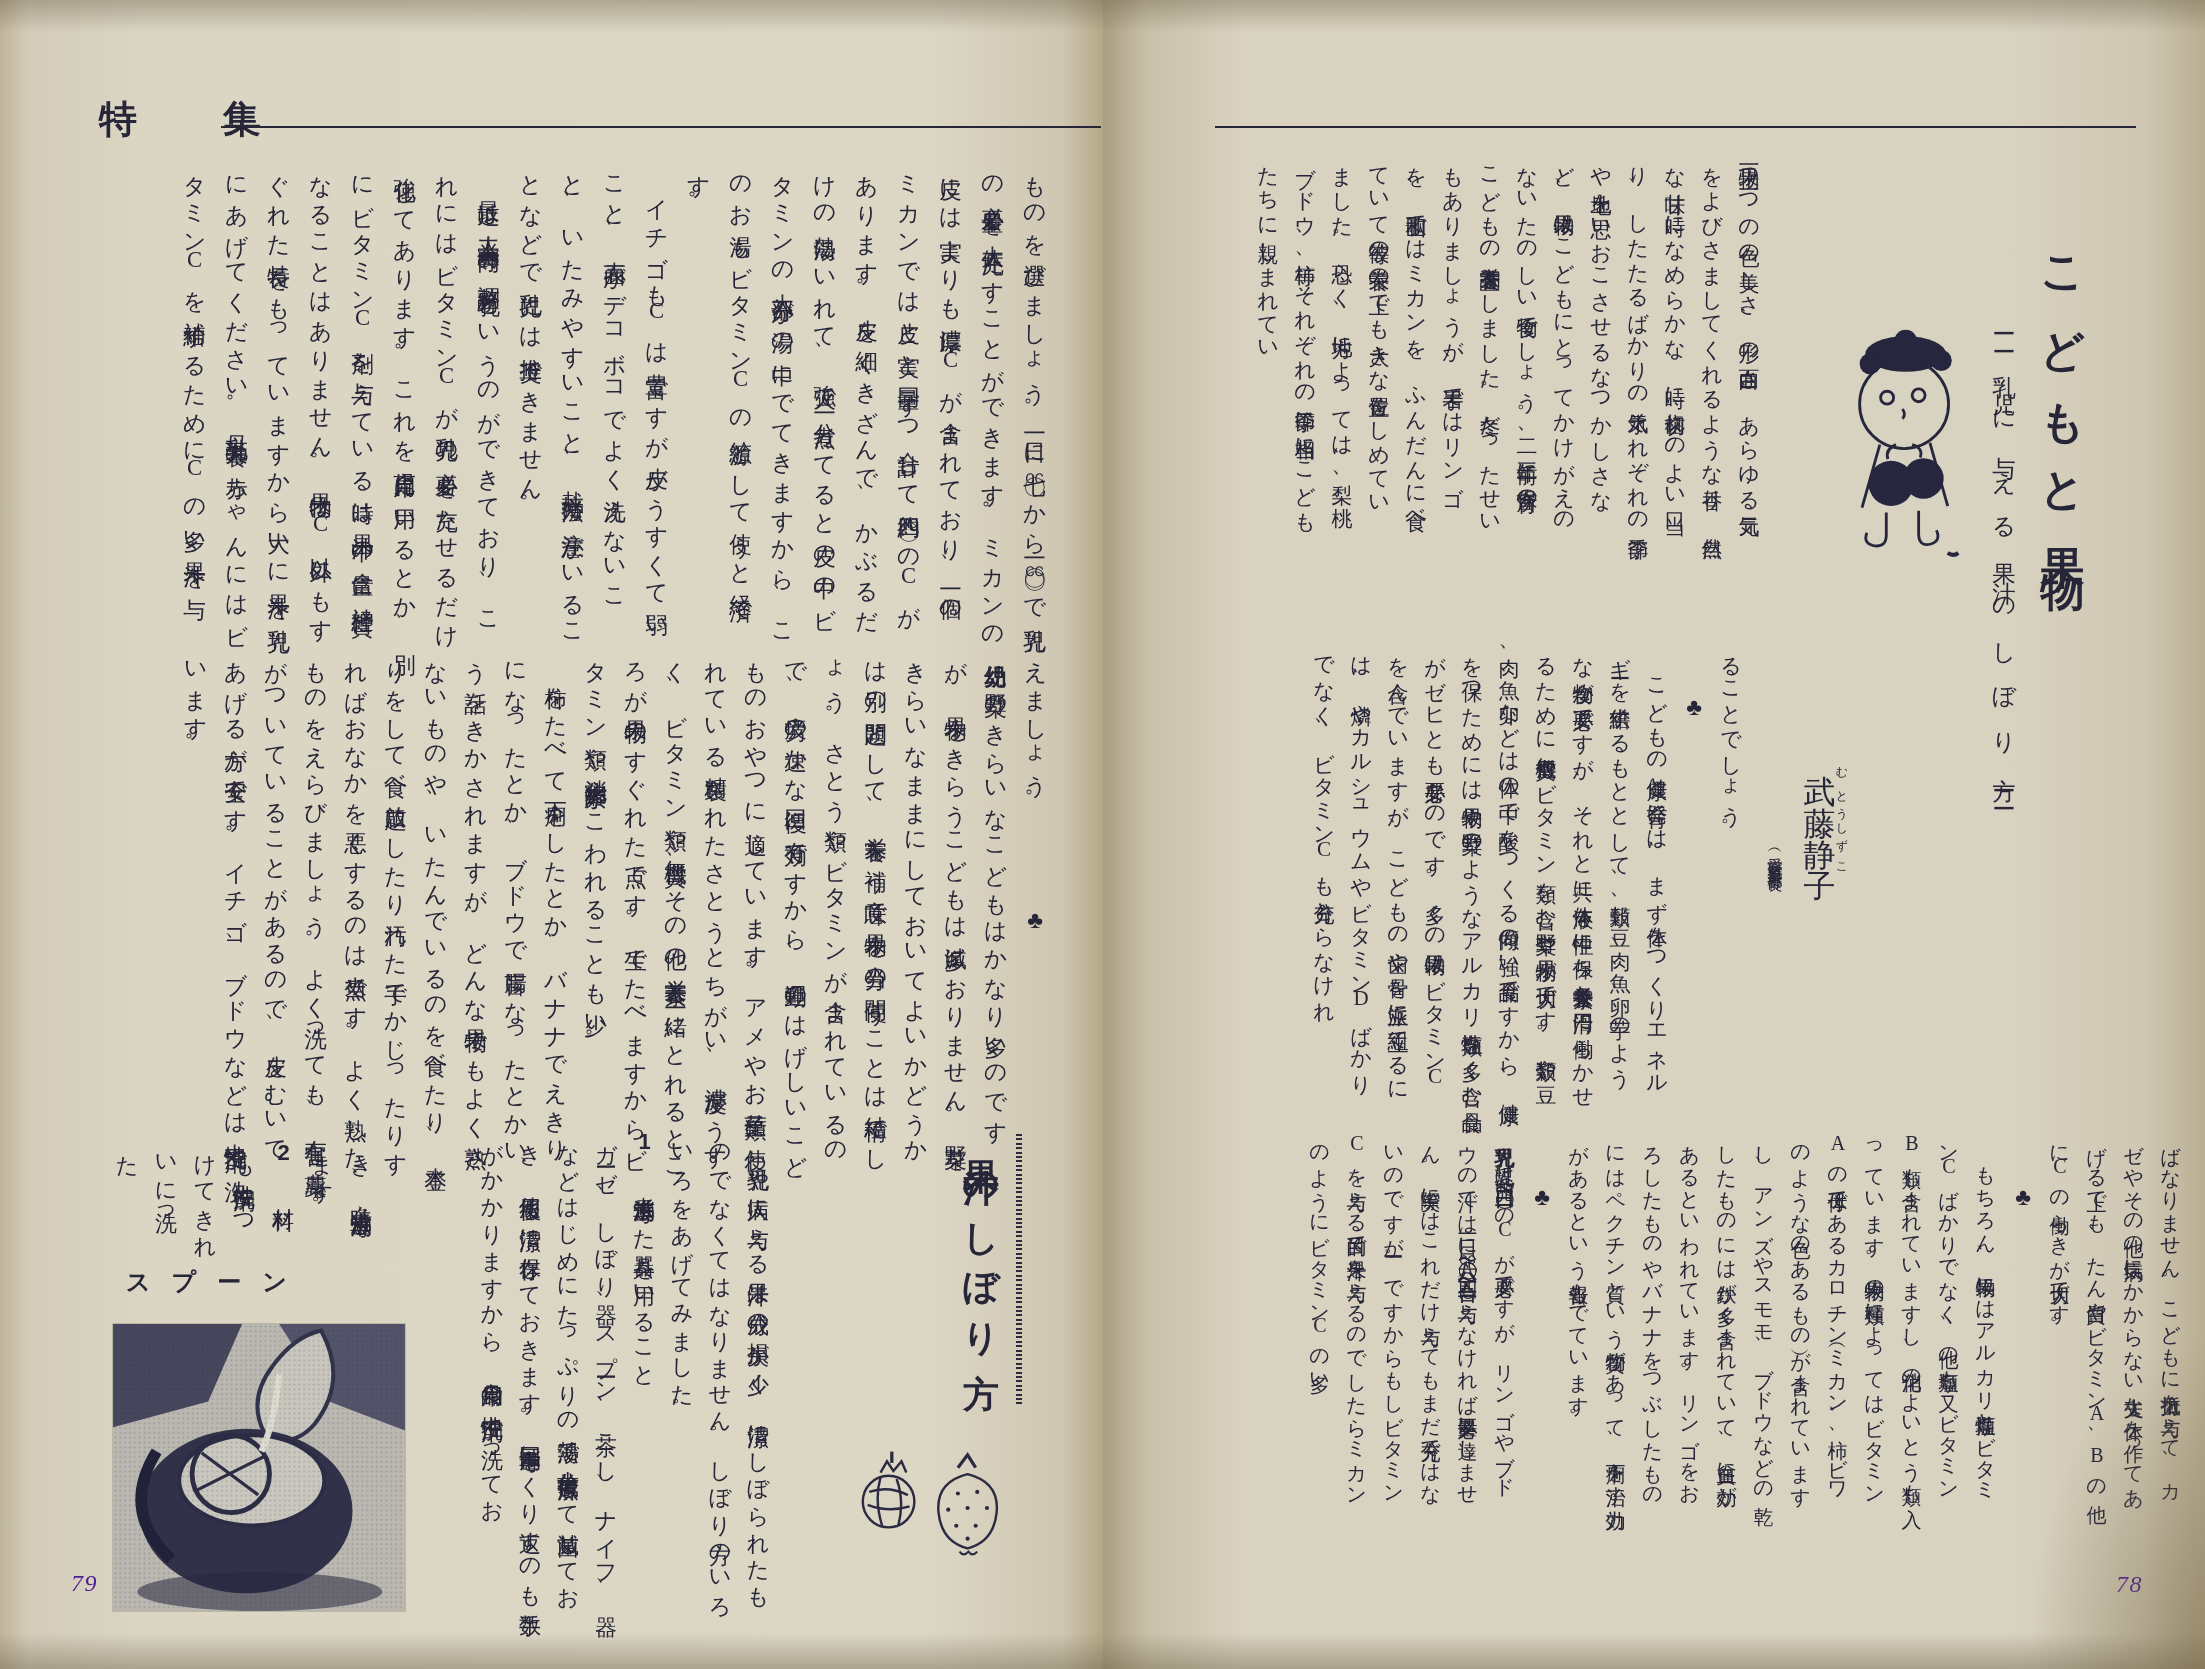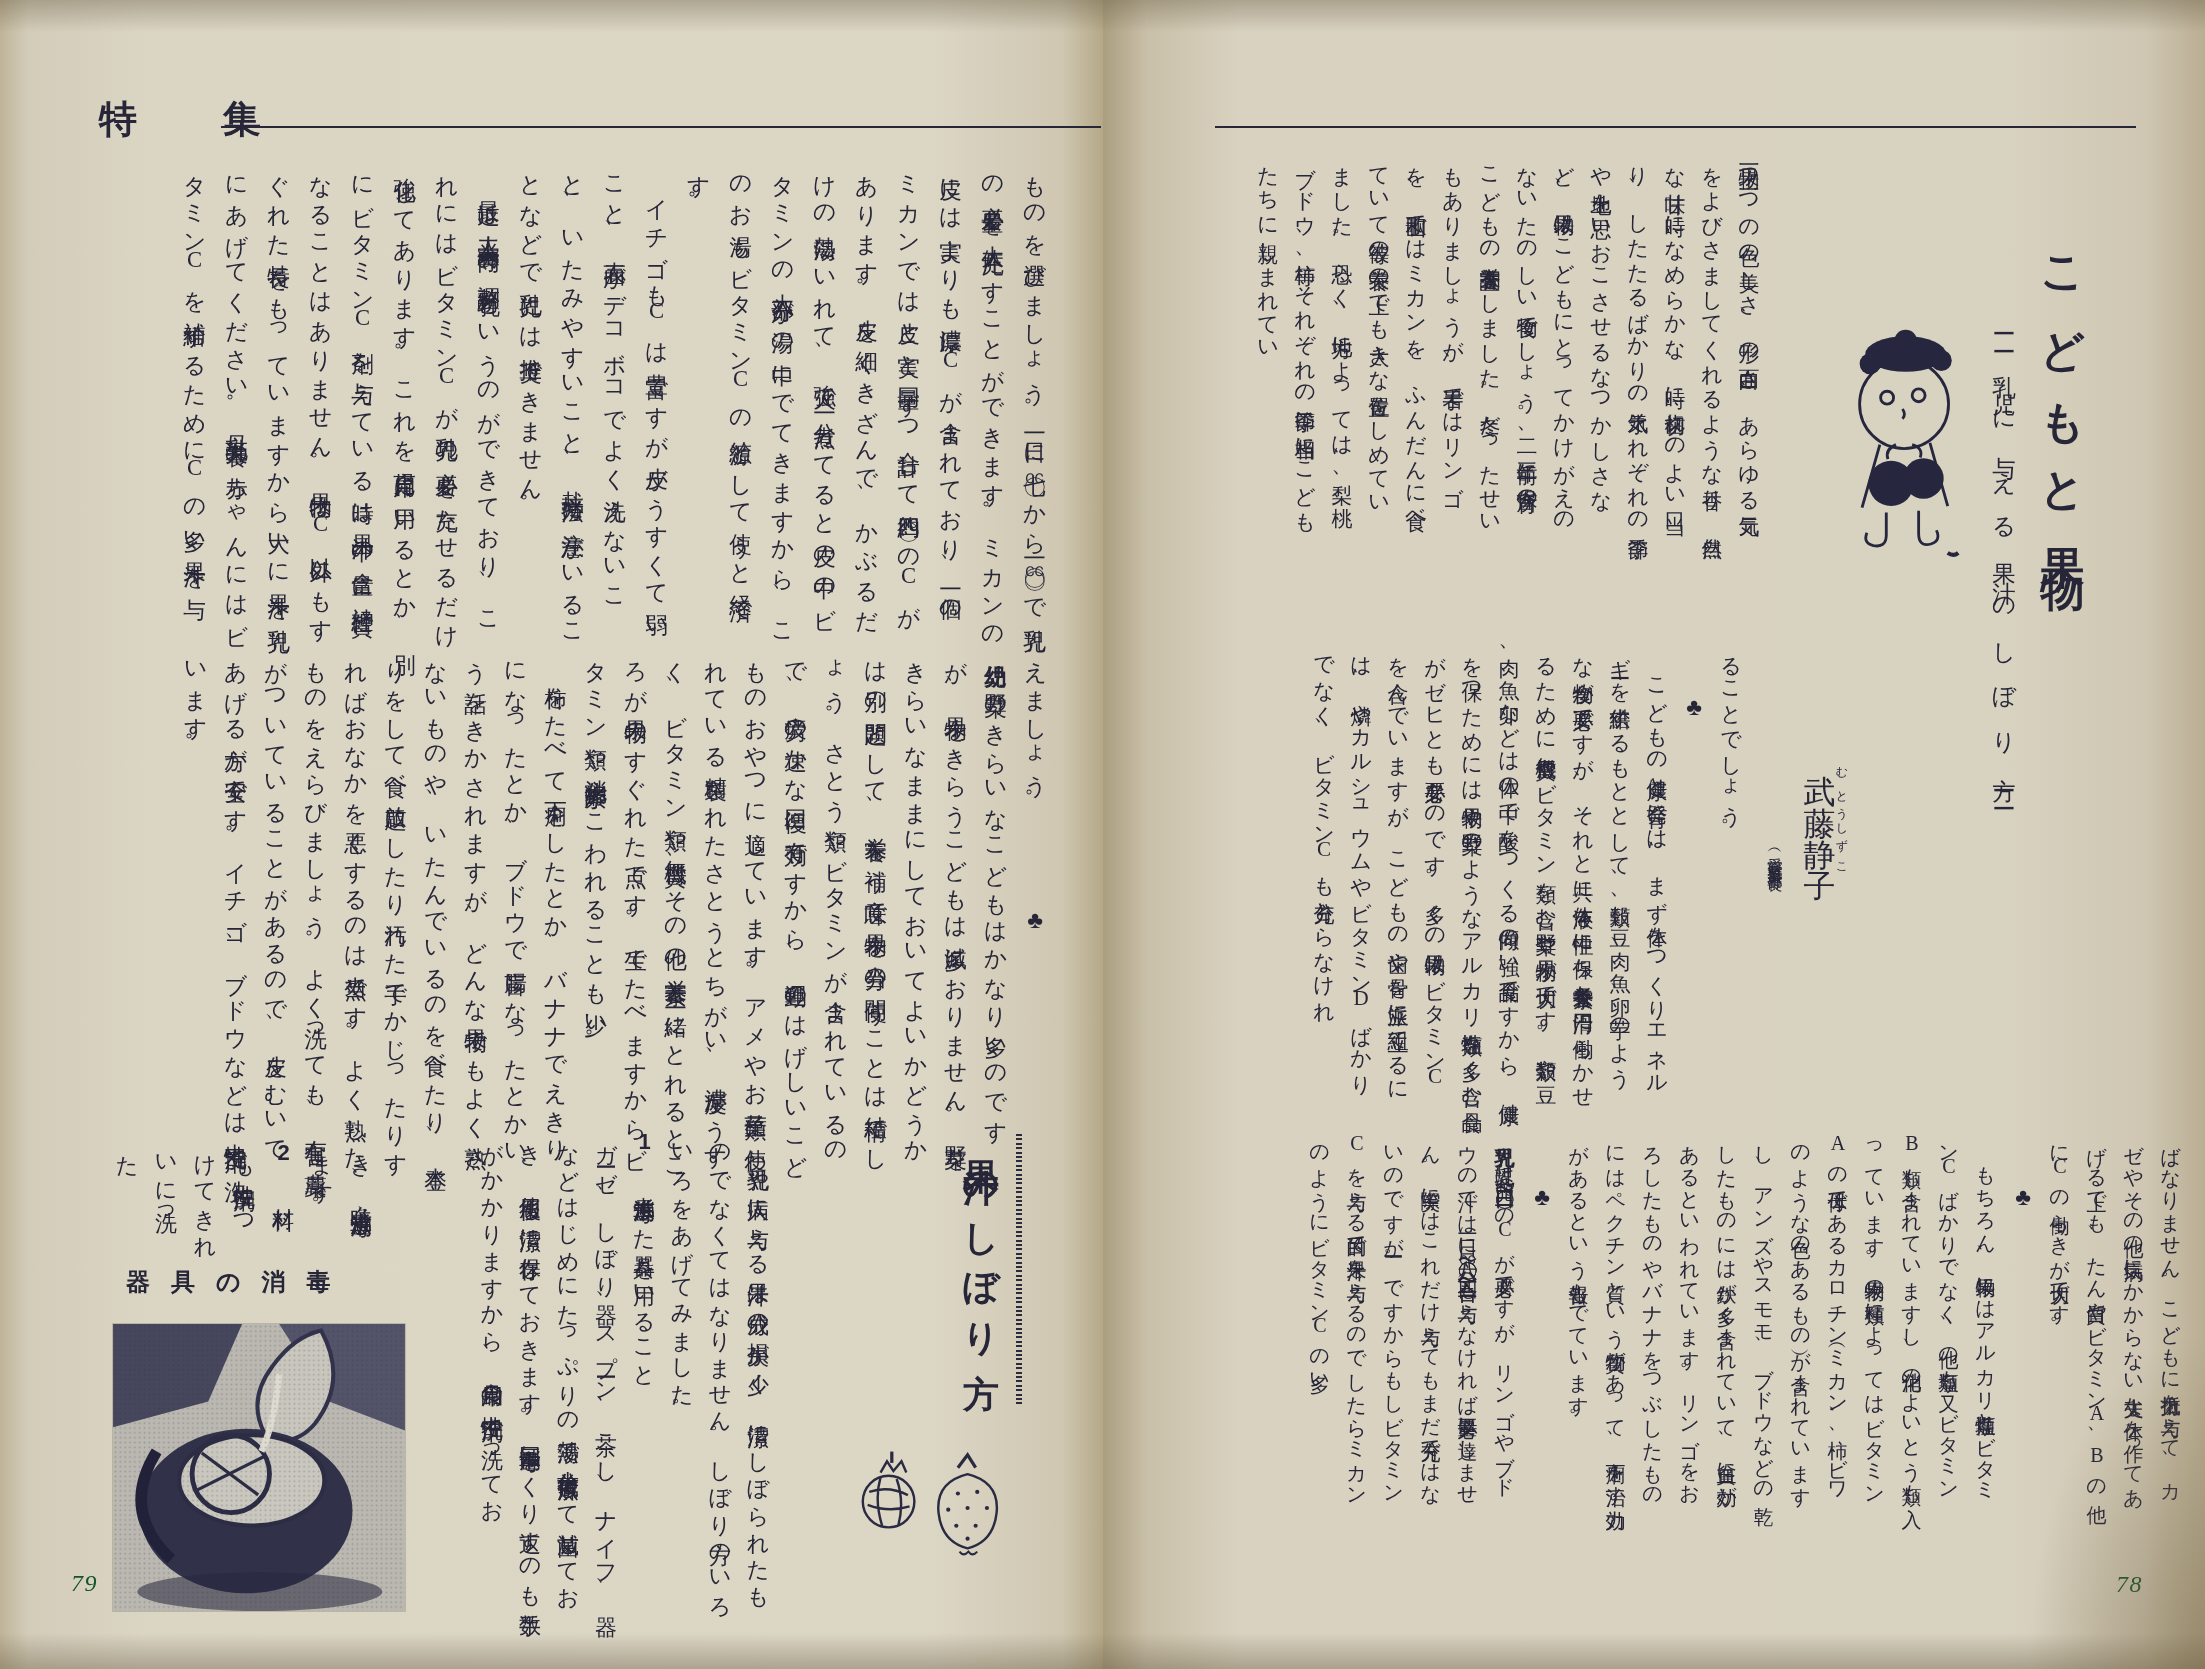--- a/index.html
+++ b/index.html
@@ -22,21 +22,21 @@
   #edgeBottom{left:0;bottom:0;width:2205px;height:37px;
     background:linear-gradient(0deg,rgba(90,78,52,.38),rgba(90,78,52,0));}
 
   .vt{position:absolute;writing-mode:vertical-rl;text-orientation:upright;color:var(--ink)}
   .vt div{display:block}
   .ind{text-indent:1em}
   .gothic,b{font-family:"Liberation Sans","DejaVu Sans",sans-serif}
   b{font-weight:700}
   .clubcol{padding-top:52px;font-size:24px;letter-spacing:0}
   .rule{position:absolute;background:var(--ink);height:2.4px}
-  .pagenum{position:absolute;font-style:italic;font-size:24px;color:#14532d;letter-spacing:1.6px}
+  .pagenum{position:absolute;font-style:italic;font-size:24px;color:#4c1d95;letter-spacing:1.6px}
 
   
   #tokushu{position:absolute;left:99px;top:94px;font-size:38px;font-weight:700;
     letter-spacing:24px;color:var(--ink)}
   #ruleL{left:221px;top:126px;width:880px}
   #bandL1{left:31px;top:160px;width:1024px;height:480px;font-size:22.6px;letter-spacing:3.2px;line-height:42px}
   #bandL2{left:31px;top:646px;width:1024px;height:525px;font-size:22.6px;letter-spacing:2.4px;line-height:40px}
   #bandL2 .gapclub{padding-top:95px;font-size:24px}
   #shiboriHead{left:956px;top:1132px;height:284px;font-size:36px;font-weight:700;letter-spacing:8px}
   #dashRule{position:absolute;left:1016px;top:1134px;width:5.7px;height:273px;
@@ -93,21 +93,21 @@
   <div><b>1</b><span>　煮沸消毒した器具を用いること</span></div>
   <div>ガーゼ、しぼり器、スプーン、茶こし、ナイフ、器などはじめにたっぷりの熱湯で十分前後煮沸して滅菌しておき、使用後も清潔に保存しておきます。毎回消毒をくり返すのも手数がかかりますから、食品用の中性洗剤で洗ってお</div>
 </div>
 
 <div id="bandL4" class="vt">
   <div>き、時々煮沸消毒します。</div>
   <div><b>2</b><span>　材料</span></div>
   <div>も中性洗剤につけてきれいに洗った</div>
 </div>
 
-<div id="kigu">器具の消毒</div>
+<div id="kigu">スプーン</div>
 
 <svg id="photo" viewBox="0 0 362 356">
   <defs>
     <pattern id="ht" width="6" height="6" patternUnits="userSpaceOnUse">
       <circle cx="3" cy="3" r="1.2" fill="rgba(38,38,58,0.22)"></circle>
     </pattern>
   </defs>
   <rect width="362" height="356" fill="#bab8b0"></rect>
   <path d="M0,0 H160 L118,96 L0,128 Z" fill="#3a3a54" opacity="0.9"></path>
   <path d="M206,0 H362 V132 L268,96 Z" fill="#41415e" opacity="0.85"></path>

